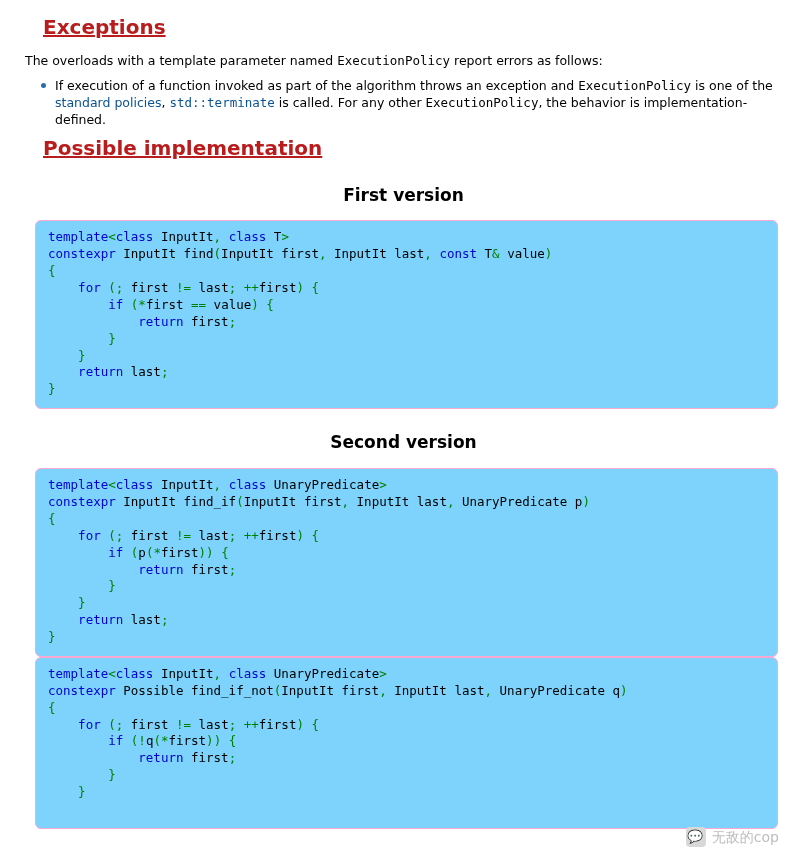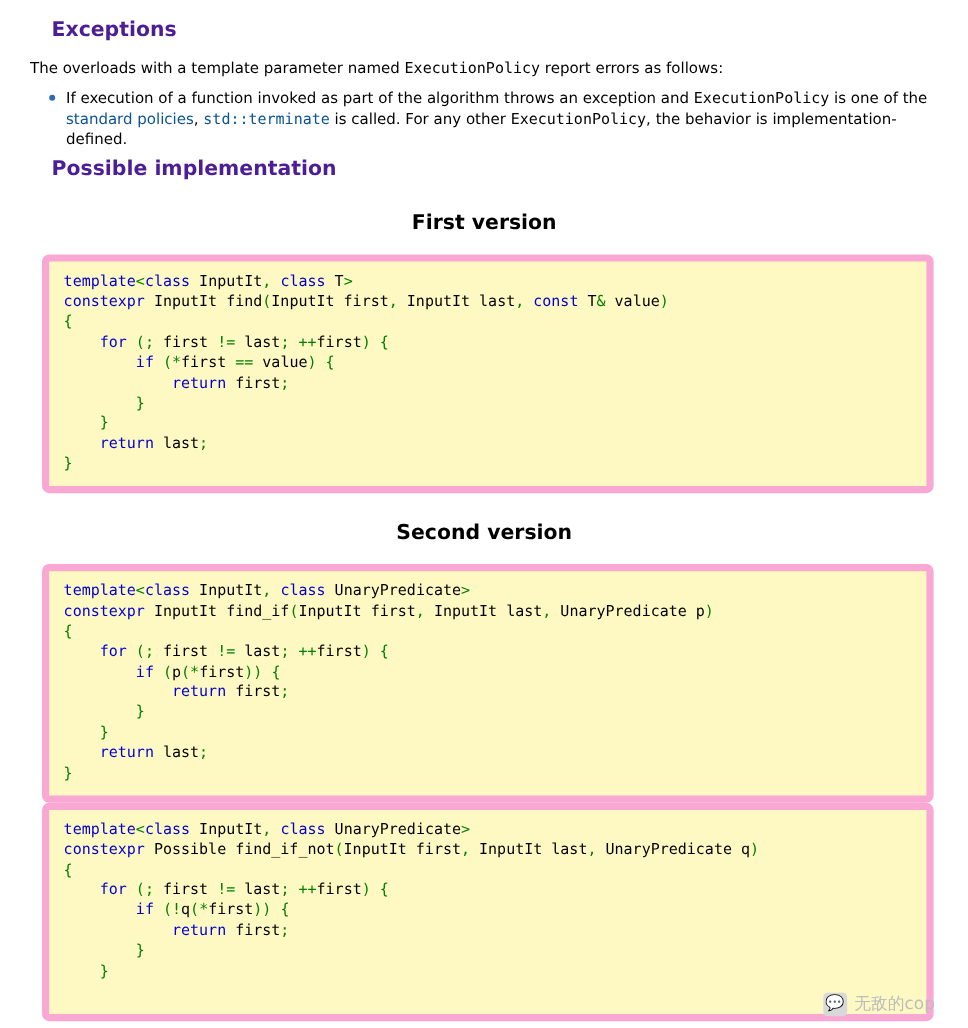--- a/index.html
+++ b/index.html
@@ -6,24 +6,25 @@
 body {
   font-family: "DejaVu Sans", Verdana, Arial, sans-serif;
   font-size: 12.5px;
   color: #000;
   background: #fff;
   padding: 10px 25px 35px 25px;
   width: 807px;
   line-height: 1.35;
 }
 h3 {
-  font-size: 17px;
+  font-size: 20px;
   font-weight: bold;
   margin: 4px 0 6px 18px;
-  color: #4c1d95;
+  color: #b91c1c;
+  text-decoration: underline;
 }
 .intro {
   margin: 12px 0 8px 0;
 }
 ul.bullets {
   list-style: none;
   margin: 0 0 0 16px;
 }
 ul.bullets li {
   position: relative;
@@ -48,28 +49,28 @@
   font-family: "DejaVu Sans Mono", Menlo, Consolas, monospace;
   font-size: 12.5px;
 }
 .version-title {
   text-align: center;
   font-weight: bold;
   font-size: 17px;
   margin: 22px 0 14px 0;
 }
 pre.codeblock {
-  border: 6px solid #f9a8d4;
+  border: 1px solid #f9a8d4;
   border-radius: 6px;
   padding: 8px 12px 10px 12px;
   font-family: "DejaVu Sans Mono", Menlo, Consolas, monospace;
   font-size: 12.5px;
   line-height: 1.35;
   white-space: pre;
-  background: #fef9c3;
+  background: #7dd3fc;
   margin: 0 4px 0 10px;
   overflow: hidden;
 }
 .kw { color: #0000d0; }
 .pl { color: #000; }
 .pn { color: #008000; }
 .watermark {
   position: fixed;
   right: 28px;
   bottom: 10px;

